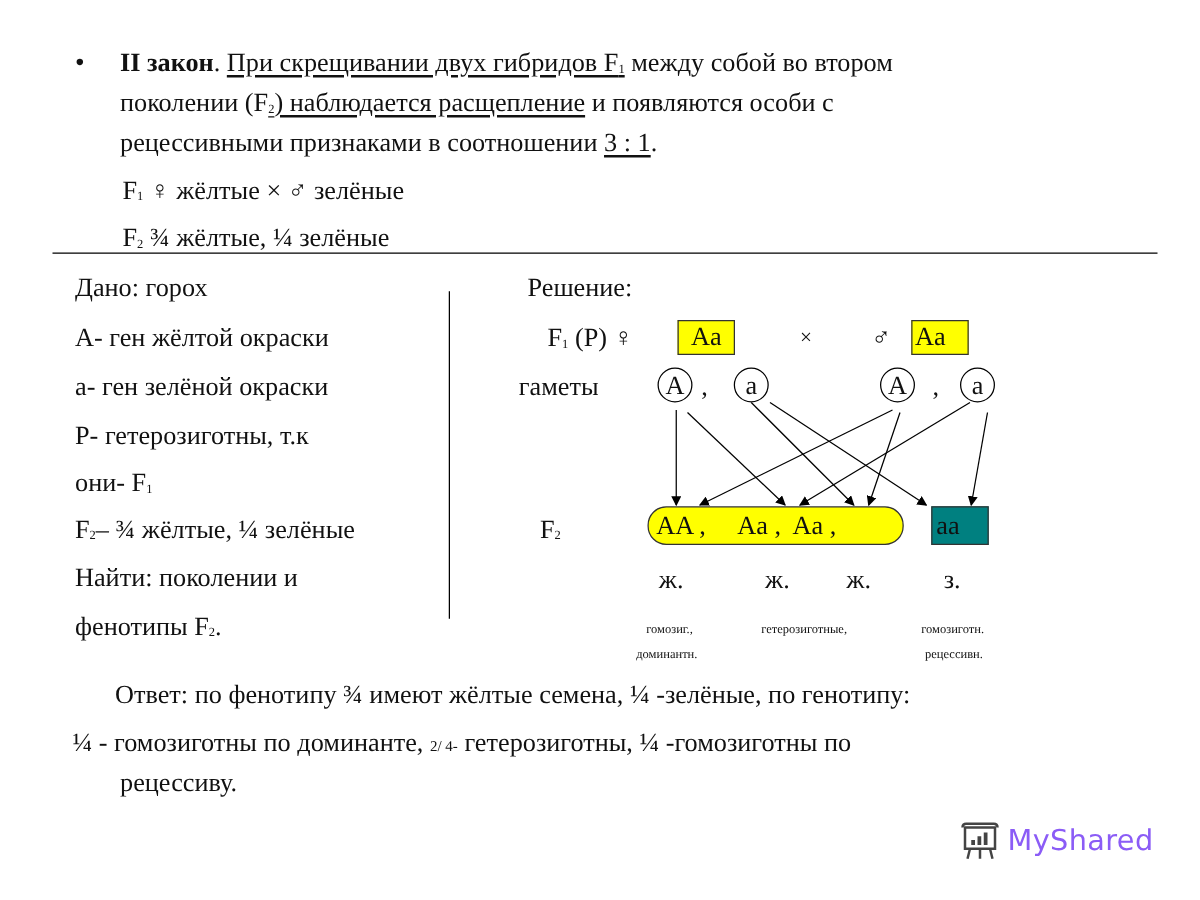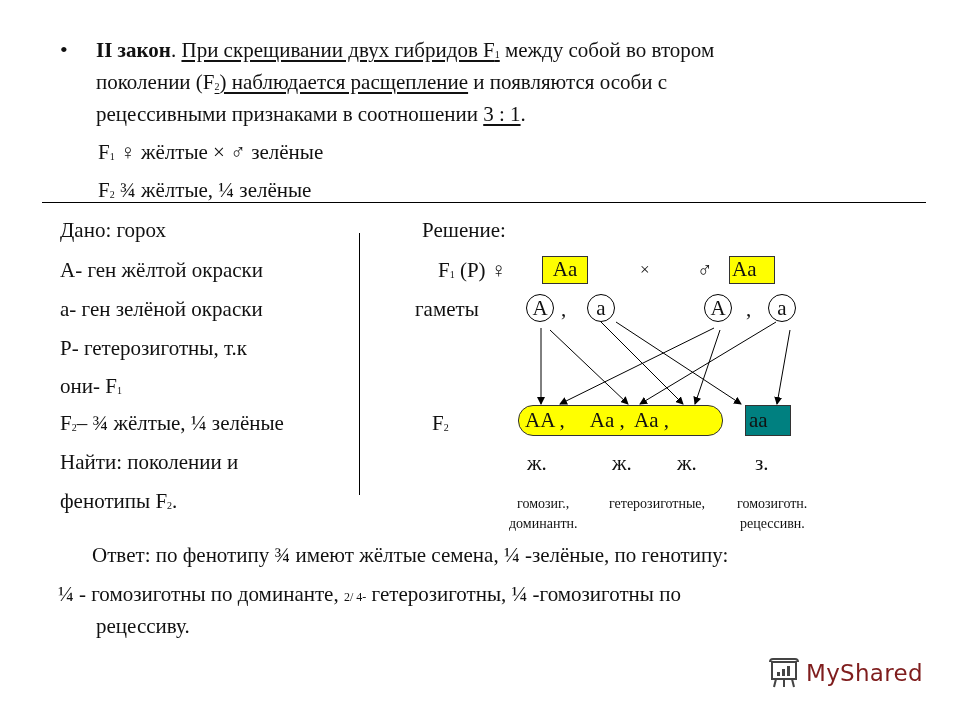--- a/index.html
+++ b/index.html
@@ -10,23 +10,23 @@
   .sub { font-size:10px; vertical-align:-1px; }
   .u { text-decoration:underline; text-underline-offset:3px;font-family:Liberation Serif, serif; }
   .bold { font-weight:bold; }
   .bullet { font-size:22px; }
   .hr { position:absolute; left:42px; top:202px; width:884px; height:1px; background:#000; }
   .vr { position:absolute; left:359px; top:233px; width:1px; height:262px; background:#000; }
   .yellow { background:#ffff00; border:1px solid #333; }
   .teal { background:#008080; border:1px solid #333; }
   .circ { display:inline-block; border:1px solid #000; border-radius:50%; width:26px; height:26px;
           text-align:center; line-height:26px; font-size:21px; }
-  .small { font-size:14px; line-height:12px; }
+  .small { font-size:10px; line-height:12px; }
   .logo { position:absolute; left:766px; top:656px; display:flex; align-items:center; gap:6px; }
-  .logo-text { font-family:"DejaVu Sans", sans-serif; font-size:23px; color:#7f1d1d; letter-spacing:0.3px; }
+  .logo-text { font-family:"DejaVu Sans", sans-serif; font-size:23px; color:#8b5cf6; letter-spacing:0.3px; }
   svg.arrows { position:absolute; left:0; top:0; }
 </style>
 </head>
 <body>
 
 <div class="abs t bullet" style="left:60px;top:38px;">•</div>
 <div class="abs t" style="left:96px;top:38px;">
   <span class="bold">II закон</span><span>.</span>
   <span class="u"><span>При скрещивании двух гибридов F</span><span class="sub">1</span></span><span>  между собой  во втором</span>
 </div>

